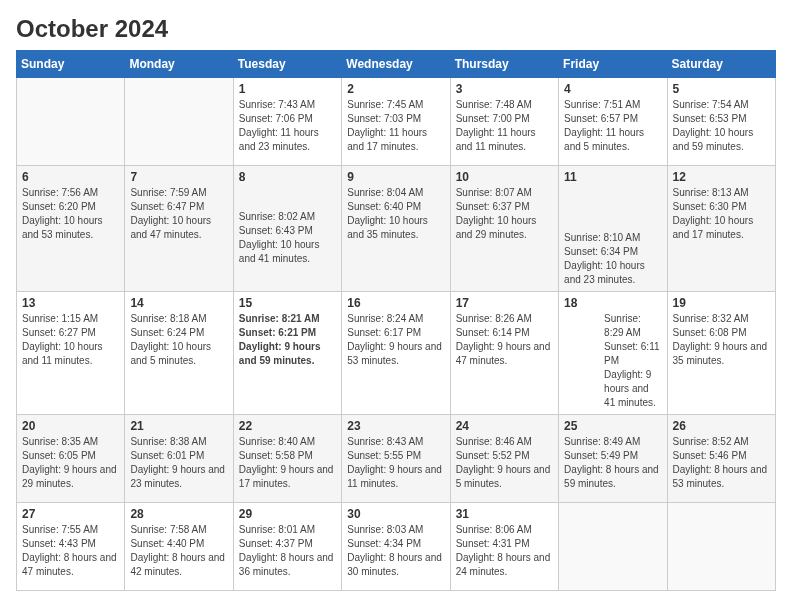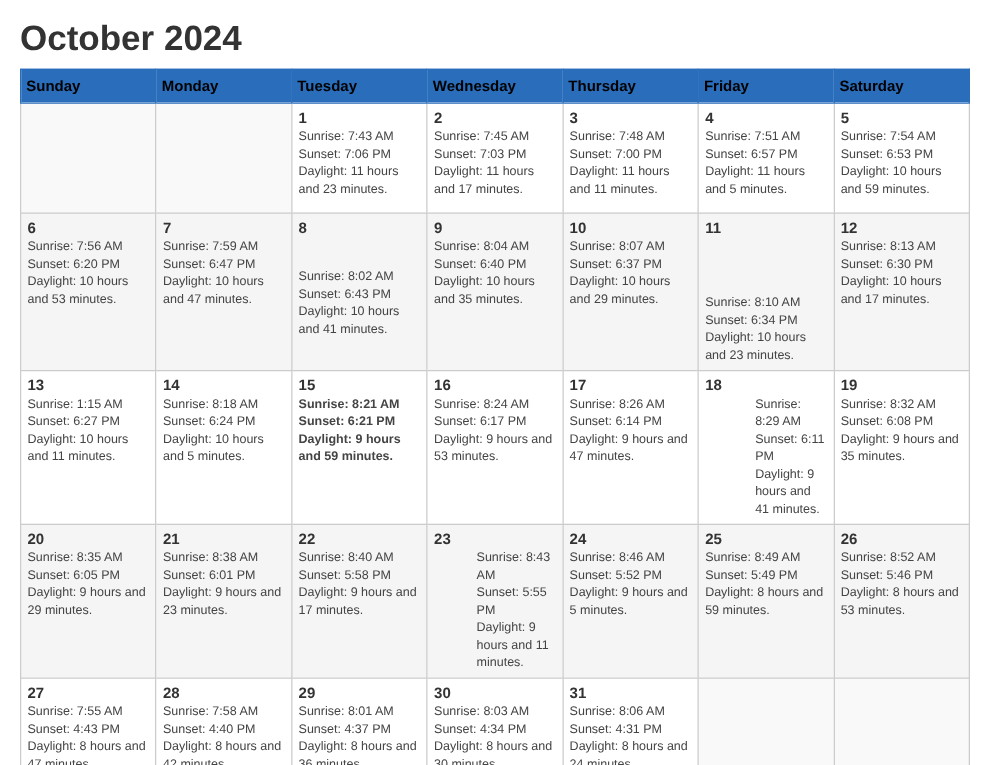--- a/index.html
+++ b/index.html
@@ -34,38 +34,38 @@
       line-height: 1.1;
     }
     .logo-icon {
       width: 28px;
       height: 28px;
     }
     .title-block {
       text-align: right;
     }
     .calendar-title {
-      font-size: 28px;
+      font-size: 24px;
       font-weight: bold;
       color: #333;
       line-height: 1.1;
     }
     .calendar-subtitle {
       font-size: 15px;
       color: #555;
       margin-top: 2px;
     }
     table {
       width: 100%;
       border-collapse: collapse;
       table-layout: fixed;
     }
     thead tr th {
       background-color: #2a6ebb;
-      color: #000000;
+      color: #ffffff;
       font-size: 12px;
       font-weight: bold;
       padding: 6px 4px;
       text-align: left;
       border: 1px solid #2a6ebb;
     }
     tbody tr td {
       vertical-align: top;
       border: 1px solid #ccc;
       padding: 4px 5px;
@@ -250,21 +250,21 @@
 Daylight: 9 hours and 23 minutes.</div>
         </td>
         <td>
           <span class="day-number">22</span>
           <div class="day-info" style="white-space: pre-line;">Sunrise: 8:40 AM
 Sunset: 5:58 PM
 Daylight: 9 hours and 17 minutes.</div>
         </td>
         <td>
           <span class="day-number">23</span>
-          <div class="day-info" style="white-space: pre-line; margin-left: 34px;">Sunrise: 8:43 AM
+          <div class="day-info" style="white-space: pre-line;">Sunrise: 8:43 AM
 Sunset: 5:55 PM
 Daylight: 9 hours and 11 minutes.</div>
         </td>
         <td>
           <span class="day-number">24</span>
           <div class="day-info" style="white-space: pre-line;">Sunrise: 8:46 AM
 Sunset: 5:52 PM
 Daylight: 9 hours and 5 minutes.</div>
         </td>
         <td>

